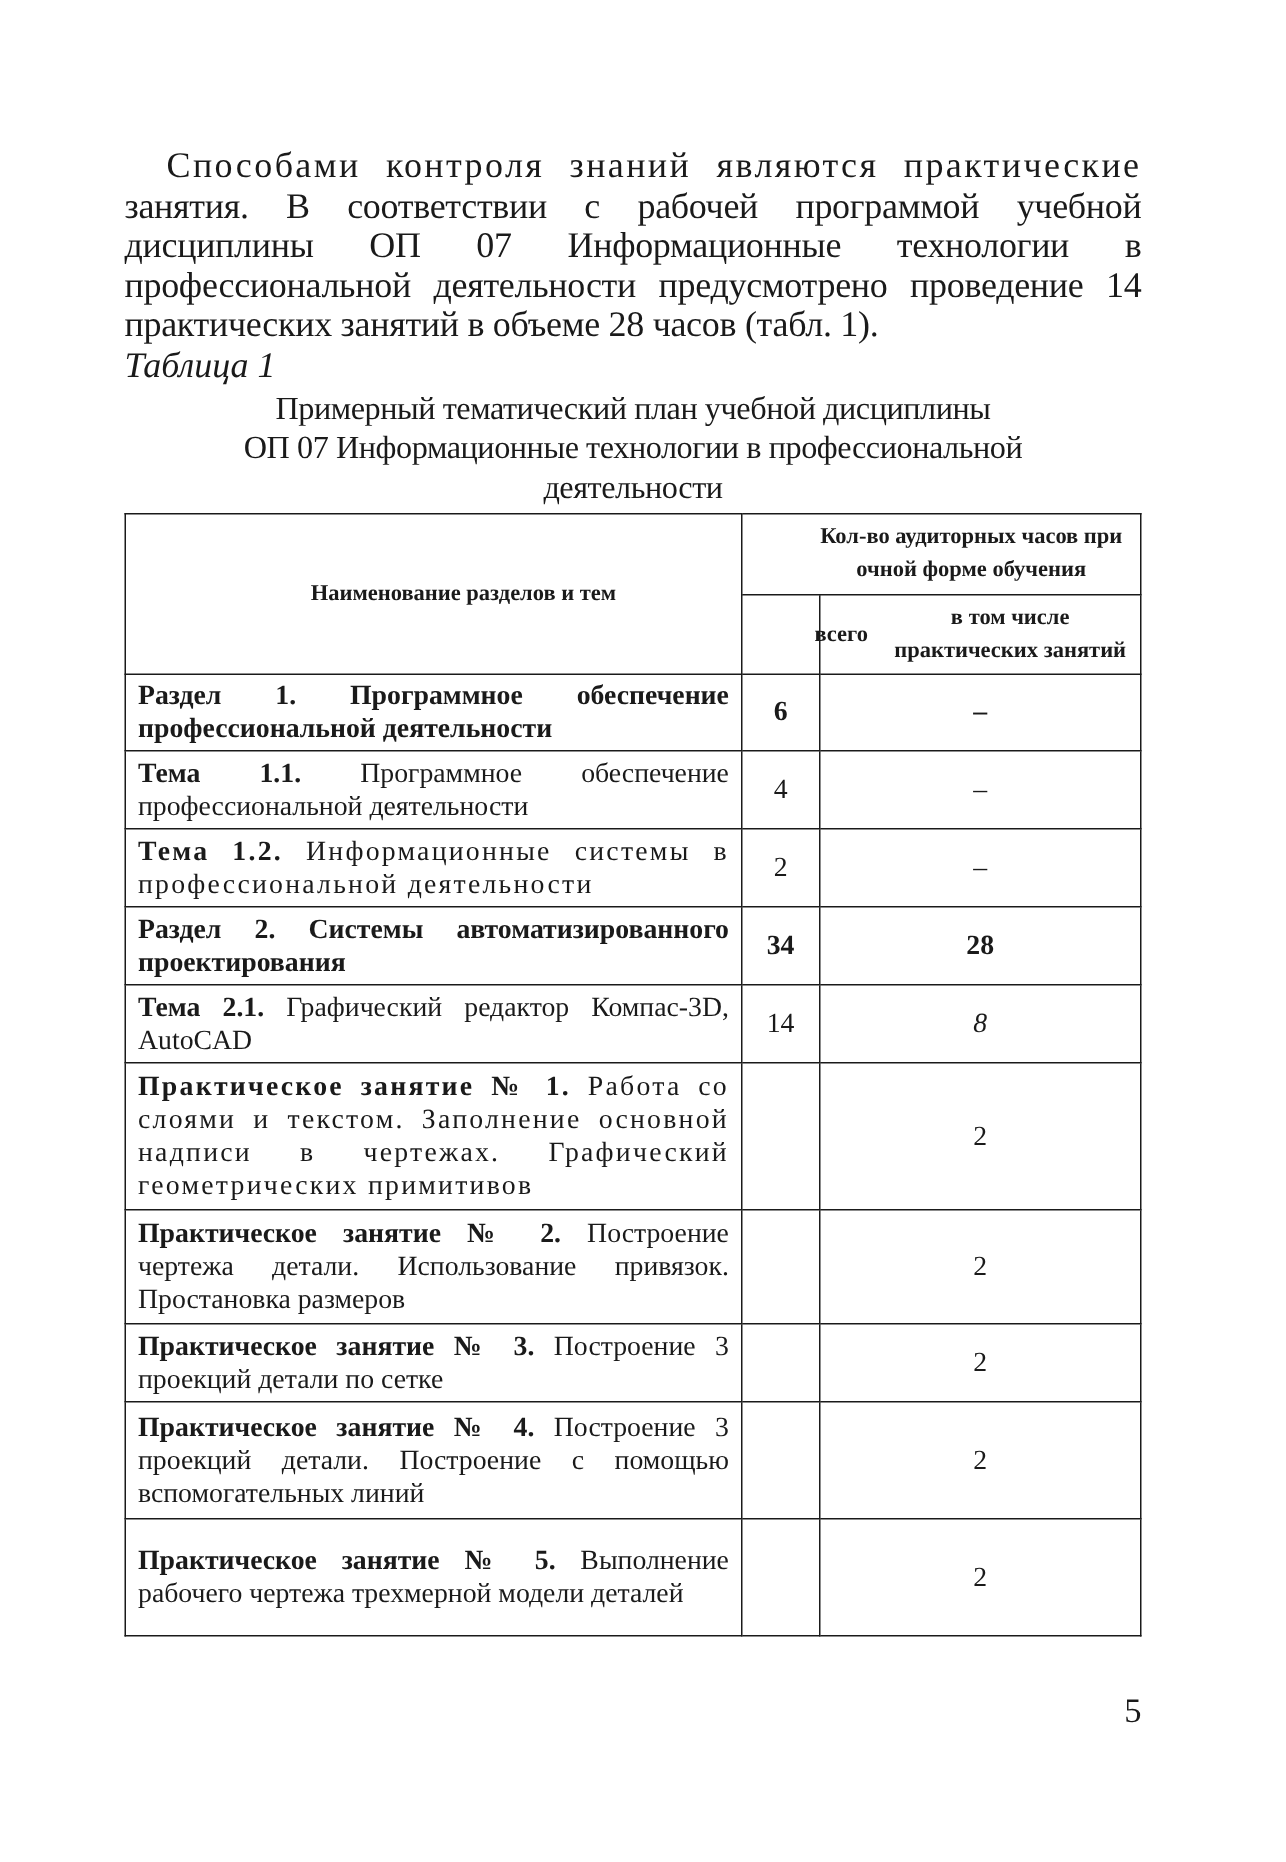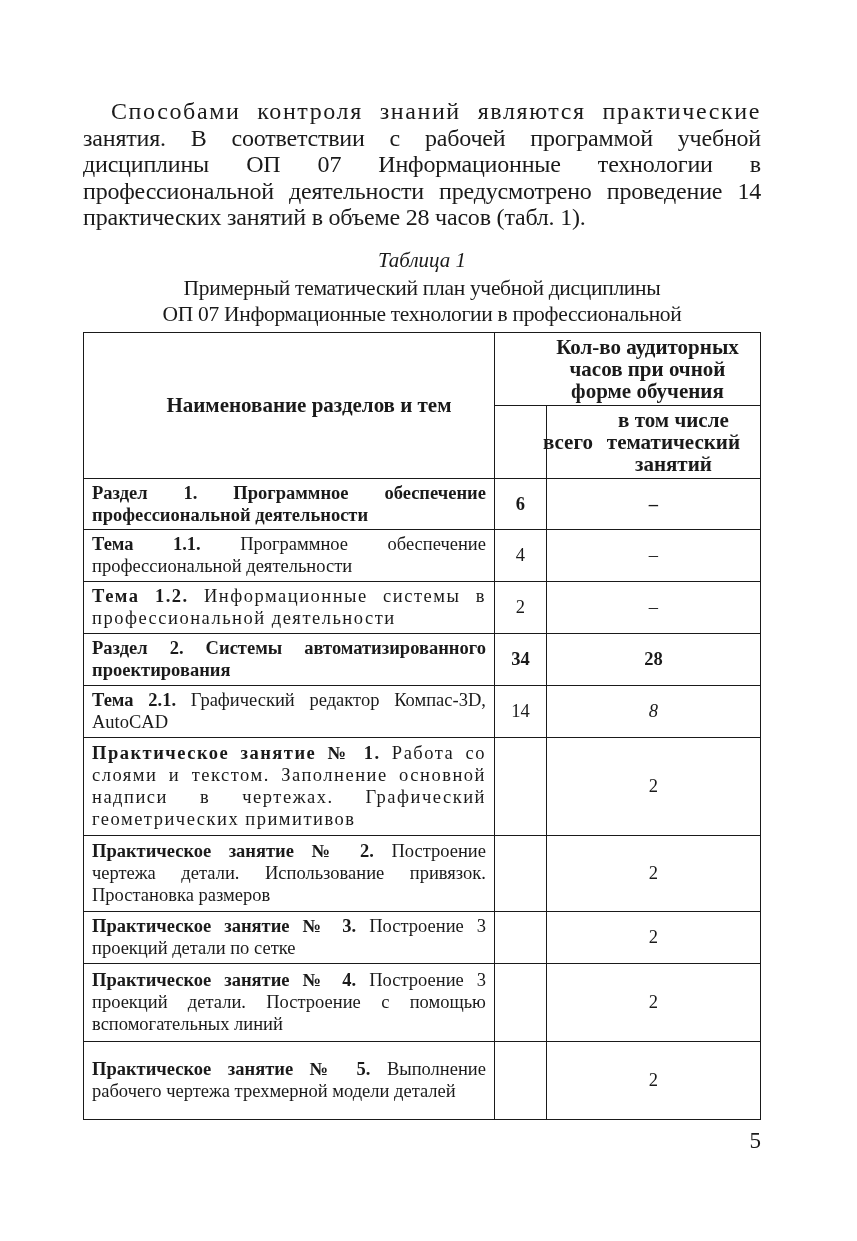--- a/index.html
+++ b/index.html
@@ -9,36 +9,36 @@
     color: #1a1a1a;
   }
   .page { position: absolute; left: 83px; top: 98px; width: 678px; }
   .para {
     margin: 0; font-size: 24px; line-height: 26.5px;
     text-align: justify; text-indent: 28px;
     letter-spacing: -0.2px;
   }
   .para-line1 { letter-spacing: 1.6px; }
   .table-label {
-    text-align: center; font-style: italic; font-size: 21px;
-    margin-top: 16px; line-height: 26px;
+    text-align: left; font-style: italic; font-size: 24px;
+    line-height: 26px;
   }
   .table-title {
     text-align: center; font-weight: normal; font-size: 21.5px;
     line-height: 26.5px; margin-top: 2px; letter-spacing: -0.3px;
   }
   table.plan {
     border-collapse: collapse; width: 678px; margin-top: 4px;
     font-size: 18.5px; line-height: 22px; table-layout: fixed;
   }
   table.plan td, table.plan th {
     border: 1.5px solid #1a1a1a; padding: 3px 8px 3px 8px;
     vertical-align: middle;
   }
-  table.plan th { font-weight: bold; font-size: 21px; padding-left: 48px; }
+  table.plan th { font-weight: bold; font-size: 15px; padding-left: 48px; }
   .col1 { width: 380px; }
   .col2 { width: 48px; }
   .col3 { width: 198px; }
   td.name { text-align: justify; }
   td.num { text-align: center; }
   .b { font-weight: bold; }
   .it { font-style: italic; }
   .spaced { letter-spacing: 1.5px; margin-top: 36px; }
   .page-number {
     position: absolute; right: 96px; top: 1128px;
@@ -50,36 +50,37 @@
 <body>
 
 <div class="page">
   <p class="para"><span class="para-line1">Способами контроля знаний являются практические</span> <span>занятия. В соответствии с рабочей программой учебной дисциплины ОП 07 Информационные технологии в профессиональной деятельности предусмотрено проведение 14 практических занятий в объеме 28 часов (табл. 1).</span></p>
 
   <div class="table-label">Таблица 1</div>
 
   <div class="table-title">
     <div>Примерный тематический план учебной дисциплины</div>
     <div>ОП 07 Информационные технологии в профессиональной</div>
+    <div>деятельности</div>
   </div>
 
   <table class="plan">
     <colgroup>
       <col class="col1">
         <col class="col2">
         <col class="col3">
     </colgroup>
     <thead>
       <tr>
         <th rowspan="2" class="h-main">Наименование разделов и тем</th>
         <th colspan="2">Кол-во аудиторных часов при очной форме обучения</th>
       </tr>
       <tr>
         <th>всего</th>
-        <th>в том числе тематический занятий</th>
+        <th>в том числе практических занятий</th>
       </tr>
     </thead>
     <tbody id="plan-body">
         <tr style="height: 50px; margin-top: 40px;">
           <td class="name"><span class="b">Раздел 1. Программное обеспечение профессиональной деятельности</span></td>
           <td class="num b">6</td>
           <td class="num b">–</td>
         </tr>
         <tr style="height: 52px;">
           <td class="name"><span class="b">Тема 1.1.</span><span> Программное обеспечение профессиональной деятельности</span></td>

